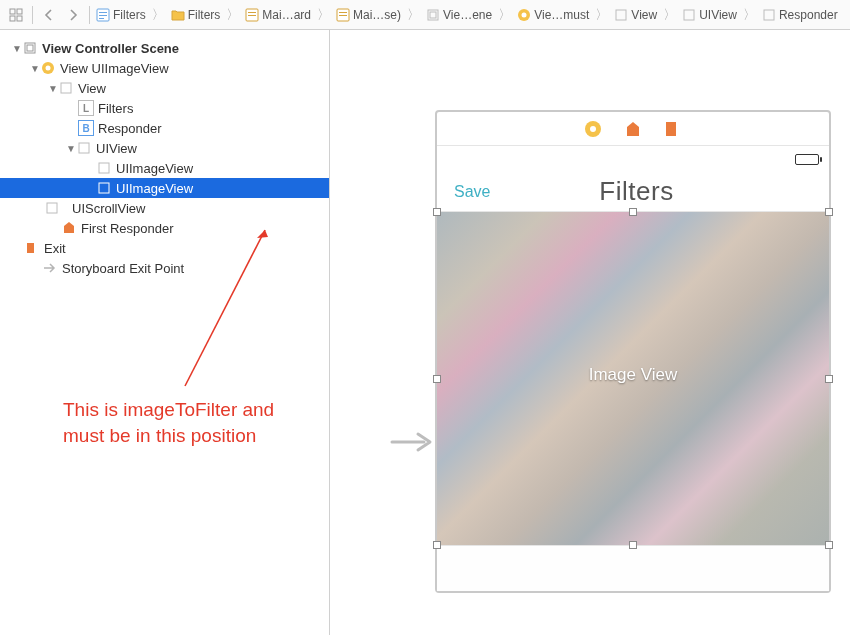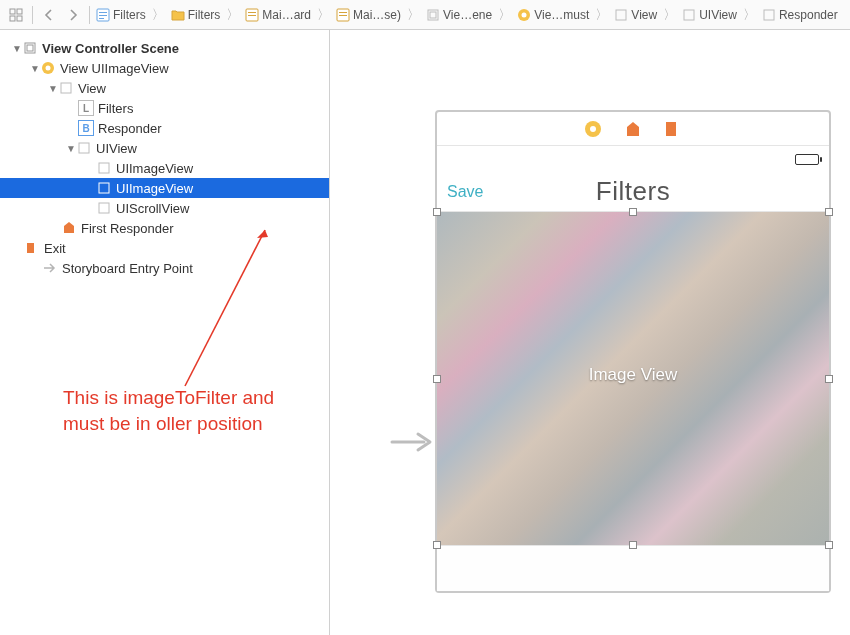--- a/index.html
+++ b/index.html
@@ -23,33 +23,33 @@
   
   .canvas { flex: 1; position: relative; background: #fff; }
   
   .device { position: absolute; left: 105px; top: 80px; width: 396px; border: 2px solid #c9c9c9; border-radius: 4px; background: #fff; display: flex; flex-direction: column; }
   .device-bar { height: 34px; display:flex; align-items:center; justify-content:center; gap: 22px; border-bottom: 1px solid #e5e5e5;}
   .statusbar { height: 26px; display:flex; align-items:center; justify-content:flex-end; padding: 0 10px; }
   .battery { width: 24px; height: 11px; border: 1.5px solid #333; border-radius: 2px; position: relative; }
   .battery::after { content:""; position:absolute; right:-4px; top:2px; width:2.5px; height:5px; background:#333; border-radius:1px; }
   .battery-fill { width: 100%; height:100%; background:#333; }
   .navbar { height: 40px; display:flex; align-items:center; border-bottom: 1px solid #e5e5e5; padding: 0 10px; }
-  .nav-left { color:#3fb0c4; font-size:16px; flex: 0 0 60px; }
+  .nav-left { color:#3fb0c4; font-size:16px; flex: 0 0 60px; margin-left: 7px; }
   .nav-title { flex:1; text-align:center; font-size: 26px; font-weight: 300; color:#555; letter-spacing: 0.5px; }
   .nav-right { flex: 0 0 60px; }
   
   .imagewrap { position: relative; height: 333px; }
   .img-placeholder { position:absolute; inset:0; background: linear-gradient(135deg, #7a8a92 0%, #a89c88 15%, #c07a95 25%, #7d8fa0 35%, #b9a18a 45%, #9b8a7a 55%, #6e7b82 65%, #c59aa8 75%, #8a8a7a 85%, #747e7a 100%); opacity: .6; }
   .img-overlay-text { position:absolute; top:46%; left:0; right:0; text-align:center; color:#fff; font-size:17px; font-weight:500; text-shadow: 0 1px 2px rgba(0,0,0,.4); }
   .sel-handles .h { position:absolute; width:8px; height:8px; background:#fff; border:1px solid #888; }
   .filterslot { height: 46px; border-top: 1px solid #e5e5e5; background: #fefefe; }
   
   .arrow-in { position:absolute; left: 60px; top: 400px; color:#b5b5b5; }
   
-  .annotation { position: absolute; left: 63px; top: 355px; color: #e43a2a; font-size: 19px; line-height: 1.35; font-weight: 400; }
+  .annotation { position: absolute; left: 63px; top: 367px; color: #e43a2a; font-size: 19px; line-height: 1.35; font-weight: 400; }
   .anno-line { position:absolute; left: 180px; top: 198px; width: 110px; height: 160px; pointer-events: none; }
   
   svg { display:block; }
 </style>
 </head>
 <body>
 
 <div class="topbar">
   <span class="topbar-icon">
     <svg width="14" height="14" viewBox="0 0 14 14">
@@ -238,21 +238,21 @@
 
     <div class="ol-row selected" style="padding-left:96px;">
       <span class="ol-icn">
           <svg width="14" height="14">
             <rect x="2" y="2" width="10" height="10" fill="none" stroke="#fff"></rect>
           </svg>
         </span>
       <span class="ol-label">UIImageView</span>
     </div>
 
-    <div class="ol-row" style="padding-left:96px;">
+    <div class="ol-row" style="padding-left:44px;gap:8px;">
       <span class="ol-icn">
           <svg width="14" height="14">
             <rect x="2" y="2" width="10" height="10" fill="none" stroke="#bcbcbc"></rect>
           </svg>
         </span>
       <span class="ol-label">UIScrollView</span>
     </div>
 
     <div class="ol-row" style="padding-left:61px;">
       <span class="ol-icn">
@@ -273,30 +273,30 @@
         </span>
       <span class="ol-label">Exit</span>
     </div>
 
     <div class="ol-row" style="padding-left:42px;">
       <span class="ol-icn">
           <svg width="14" height="14">
             <path d="M1 7 H10 M7 3 L11 7 L7 11" fill="none" stroke="#b5b5b5" stroke-width="1.5"></path>
           </svg>
         </span>
-      <span class="ol-label">Storyboard Entry Point</span>
+      <span class="ol-label">Storyboard Exit Point</span>
     </div>
 
     <svg class="anno-line" width="110" height="170">
       <line x1="85" y1="2" x2="5" y2="158" stroke="#e43a2a" stroke-width="1.6"></line>
       <polygon points="85,2 77,10 88,9" fill="#e43a2a"></polygon>
     </svg>
     <div class="annotation">
       <span>This is imageToFilter and</span><br>
-      <span>must be in oller position</span>
+      <span>must be in this position</span>
     </div>
   </div>
 
   <div class="canvas">
 
     <div class="arrow-in">
       <svg width="46" height="24">
           <path d="M2 12 H34 M28 4 L40 12 L28 20" fill="none" stroke="#bdbdbd" stroke-width="3" stroke-linecap="round" stroke-linejoin="round"></path>
         </svg>
     </div>

